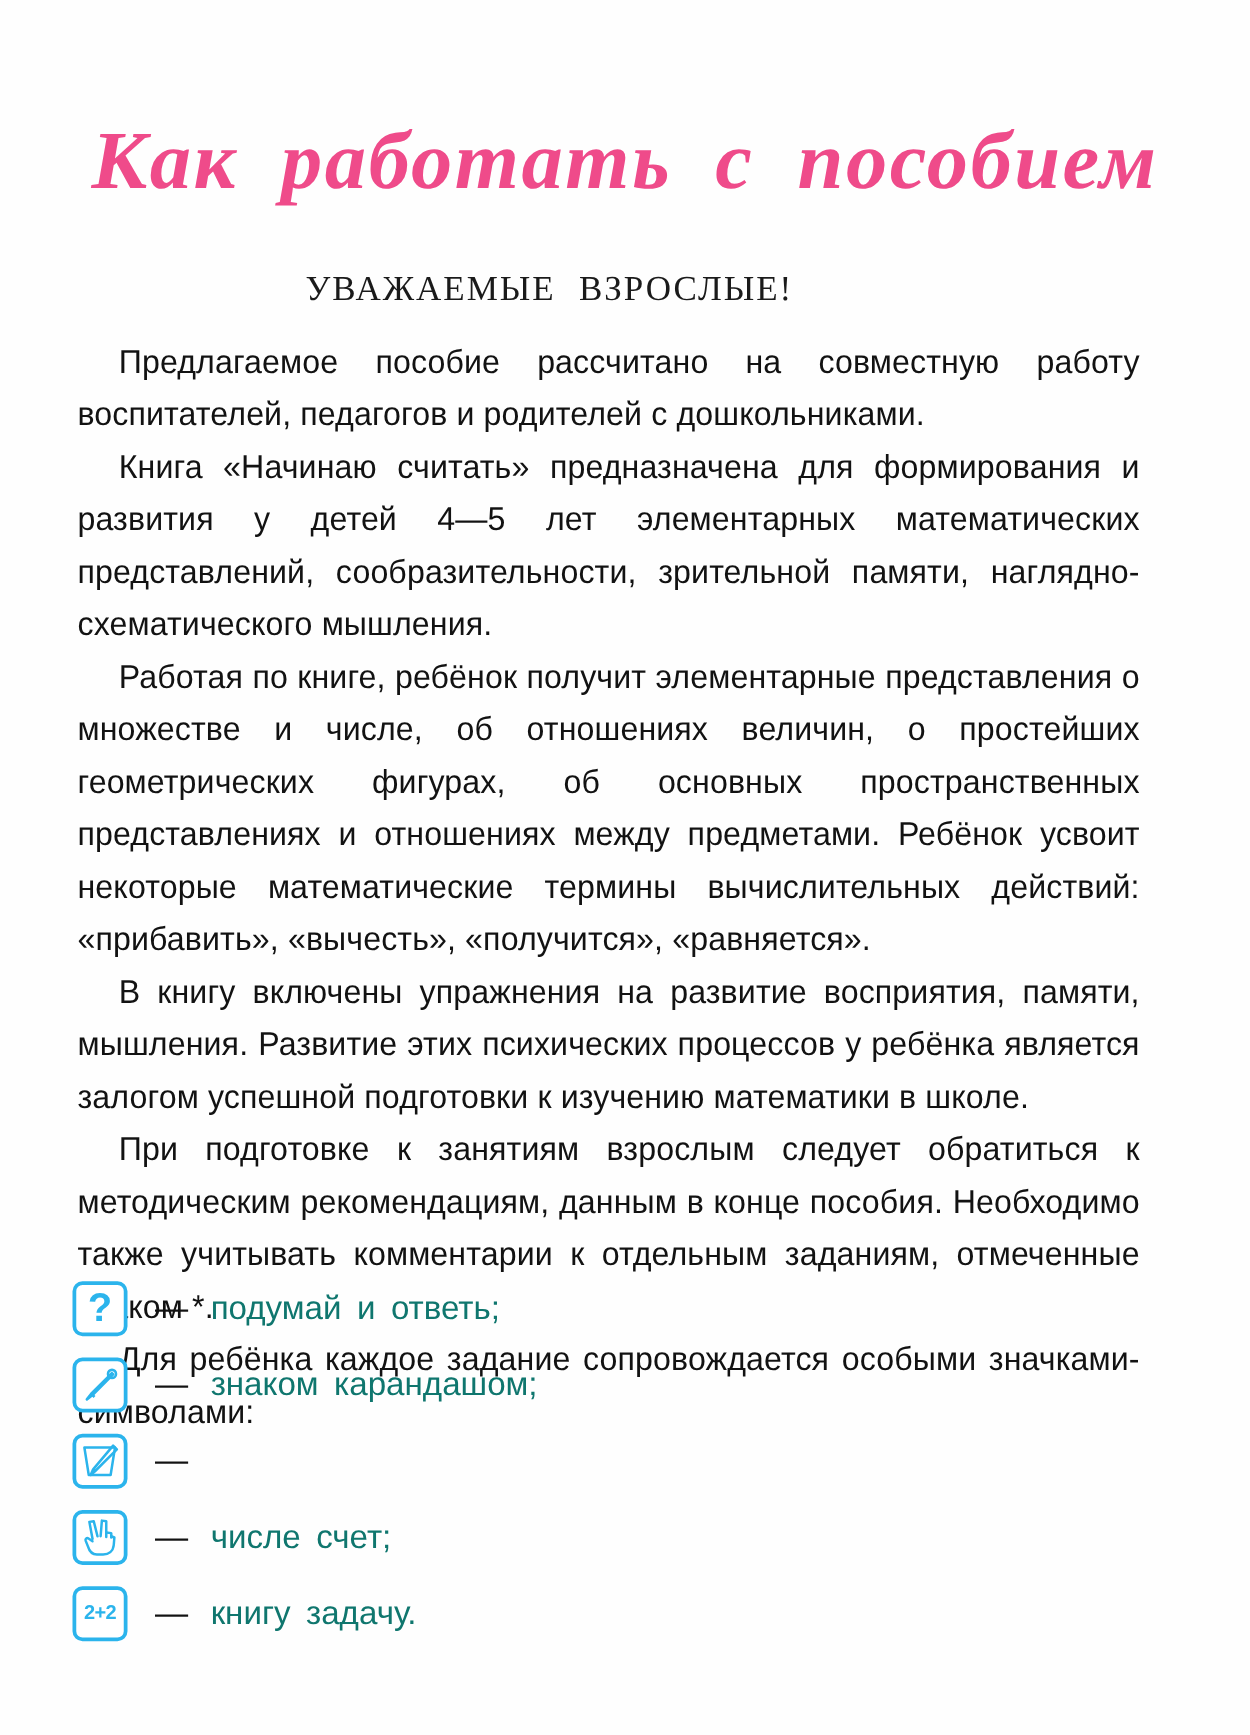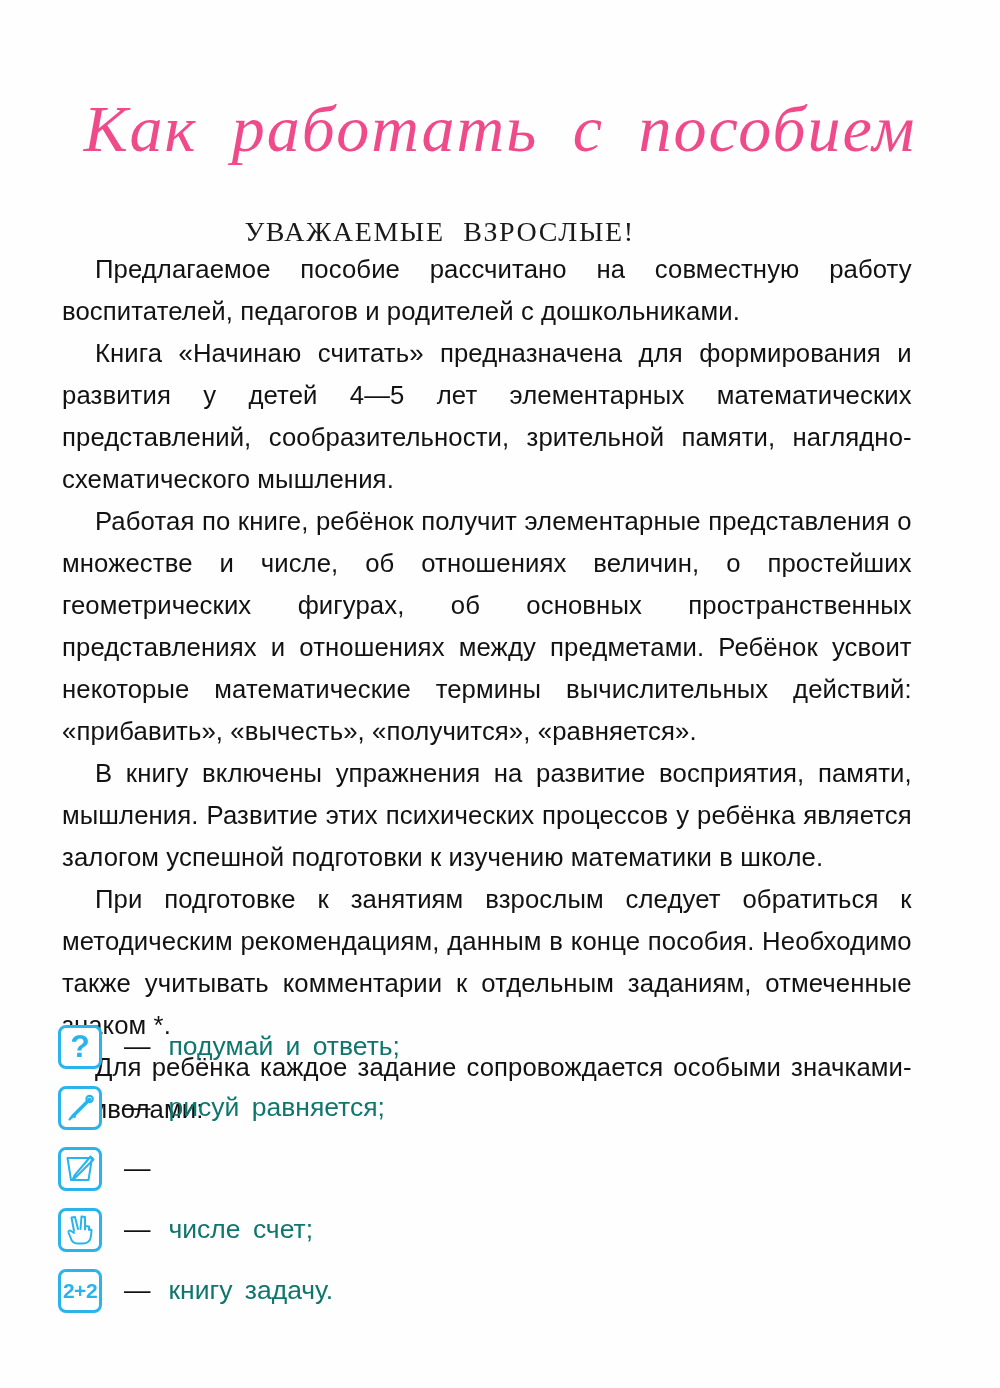--- a/index.html
+++ b/index.html
@@ -24,21 +24,21 @@
 
   
   .title {
     position: absolute;
     top: 96px;
     left: 0;
     width: 1000px;
     text-align: center;
     font-family: "Liberation Serif", "DejaVu Serif", serif;
     font-style: italic;
-    font-weight: 400;
+    font-weight: 700;
     font-size: 66px;
     line-height: 1.0;
     letter-spacing: 2px;
     color: #ef4b8a;
     word-spacing: 16px;
     white-space: nowrap;
   }
 
   
   .subheading {
@@ -51,21 +51,21 @@
     font-weight: 400;
     font-size: 28px;
     letter-spacing: 1.6px;
     word-spacing: 10px;
     color: #1a1a1a;
   }
 
   
   .body-col {
     position: absolute;
-    top: 248px;
+    top: 268px;
     left: 62px;
     width: 876px;
   }
   p.para {
     margin: 0 0 0 0;
     text-align: justify;
     text-justify: inter-word;
     font-family: "Liberation Sans", sans-serif;
     font-size: 26.5px;
     line-height: 42px;
@@ -106,21 +106,21 @@
     font-family: "Liberation Sans", sans-serif;
     font-weight: bold;
     font-size: 32px;
     line-height: 1;
     color: #2bb4ec;
     margin-top: -2px;
   }
   .plus-text {
     font-family: "Liberation Sans", sans-serif;
     font-weight: bold;
-    font-size: 21px;
+    font-size: 16px;
     line-height: 1;
     color: #2bb4ec;
     letter-spacing: -0.5px;
   }
   .dash {
     font-family: "Liberation Sans", sans-serif;
     font-size: 26.5px;
     color: #121212;
     margin-left: 22px;
     margin-right: 18px;
@@ -163,21 +163,21 @@
     <div class="legend-row">
       <span class="icon-box">
         <svg width="34" height="34" viewBox="0 0 34 34" fill="none" stroke="#2bb4ec" stroke-width="2.1">
           <path d="M26.5 7.5 L10 24 L6.5 28.5 L11 25 L27.5 8.5 Z" stroke-linejoin="round"></path>
           <circle cx="26.6" cy="8.1" r="3.2"></circle>
           <circle cx="26.6" cy="8.1" r="1.1" fill="#2bb4ec" stroke="none"></circle>
           <line x1="10.2" y1="24.2" x2="12.6" y2="26.6"></line>
         </svg>
       </span>
       <span class="dash">—</span>
-      <span class="legend-label">рисуй  равняется;</span>
+      <span class="legend-label">знаком  карандашом;</span>
     </div>
 
     <div class="legend-row">
       <span class="icon-box">
         <svg width="34" height="34" viewBox="0 0 34 34" fill="none" stroke="#2bb4ec" stroke-width="2">
           <path d="M4.5 6 L29 6 L25.5 28 L8 28 Z" stroke-linejoin="round"></path>
           <path d="M27.5 4.5 L30.5 7.5 L13 25 L9.5 28 L11.5 23.5 Z" stroke-linejoin="round"></path>
           <line x1="13.2" y1="25" x2="11.6" y2="23.4"></line>
         </svg>
       </span>

